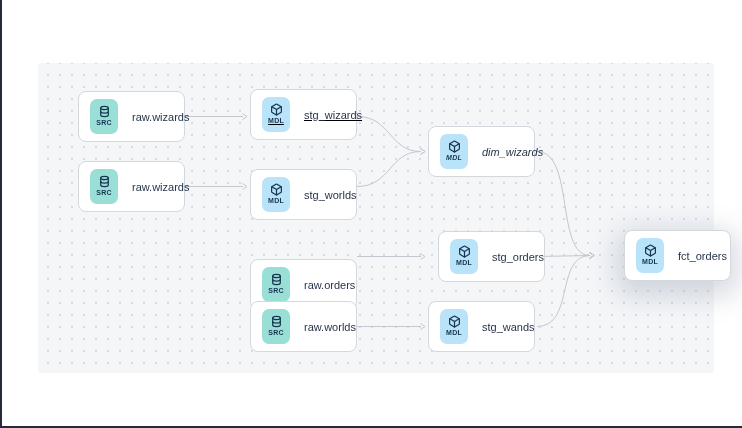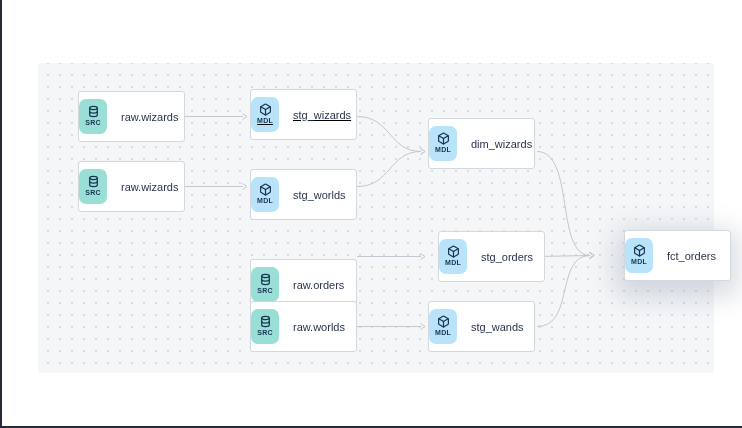--- a/index.html
+++ b/index.html
@@ -28,23 +28,24 @@
   }
   .edges-layer {
     position: absolute; left: 0; top: 0; width: 676px; height: 310px;
     pointer-events: none;
   }
   .dag-node {
     position: absolute;
     width: 107px; height: 51px;
     background: #ffffff;
     border: 1px solid #d3d7de;
-    border-radius: 3px;
+    border-radius: 8px;
     display: flex;
     align-items: center;
+    padding-left: 11px;
     cursor: pointer;
   }
   .dag-node.elevated {
     box-shadow: 0 8px 26px 8px rgba(128, 138, 158, 0.30);
   }
   .node-badge {
     width: 28px; height: 35px;
     border-radius: 7px;
     display: flex;
     flex-direction: column;
@@ -137,21 +138,21 @@
             <svg viewBox="0 0 24 24" fill="none" stroke="currentColor" stroke-width="2.2" stroke-linecap="round" stroke-linejoin="round">
               <path d="M21 16V8a2 2 0 0 0-1-1.73l-7-4a2 2 0 0 0-2 0l-7 4A2 2 0 0 0 3 8v8a2 2 0 0 0 1 1.73l7 4a2 2 0 0 0 2 0l7-4A2 2 0 0 0 21 16z"></path>
               <polyline points="3.3,7 12,12 20.7,7"></polyline>
               <line x1="12" y1="22" x2="12" y2="12"></line>
             </svg>
           </span>
           <span class="badge-label">MDL</span>
         </div>
         <span class="node-label">stg_worlds</span>
       </div>
-      <div class="dag-node" style="left: 390px; top: 55px;">
+      <div class="dag-node" style="left: 390px; top: 63px; font-style: italic;">
         <div class="node-badge" style="background: rgb(185, 227, 249); color: rgb(22, 52, 79);">
           <span style="display: block; height: 13px;">
             <svg viewBox="0 0 24 24" fill="none" stroke="currentColor" stroke-width="2.2" stroke-linecap="round" stroke-linejoin="round">
               <path d="M21 16V8a2 2 0 0 0-1-1.73l-7-4a2 2 0 0 0-2 0l-7 4A2 2 0 0 0 3 8v8a2 2 0 0 0 1 1.73l7 4a2 2 0 0 0 2 0l7-4A2 2 0 0 0 21 16z"></path>
               <polyline points="3.3,7 12,12 20.7,7"></polyline>
               <line x1="12" y1="22" x2="12" y2="12"></line>
             </svg>
           </span>
           <span class="badge-label">MDL</span>
         </div>

